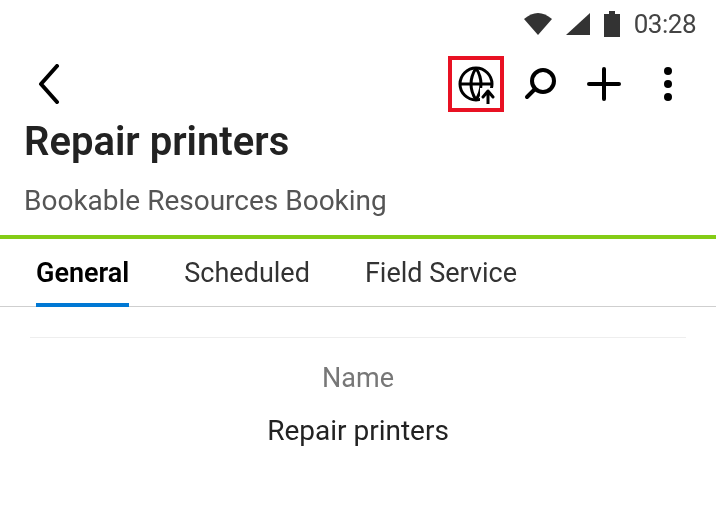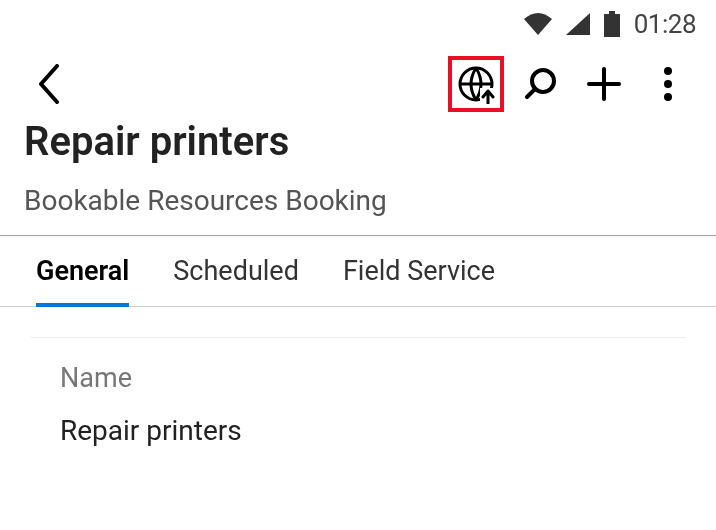--- a/index.html
+++ b/index.html
@@ -6,25 +6,25 @@
   html,body { width:716px; height:530px; background:#fff; overflow:hidden; color:#222; }
   .status-bar { display:flex; justify-content:flex-end; align-items:center; height:48px; padding:0 20px; gap:14px; }
   .status-bar span.time { font-size:26px; color:#444; letter-spacing:-0.5px; }
   .app-bar { display:flex; align-items:center; height:72px; padding:0 20px; gap:8px; }
   .spacer { flex:1; }
   .icon-btn { width:56px; height:56px; display:flex; align-items:center; justify-content:center; cursor:pointer; }
   .highlight-box { border:4px solid #e81123; padding:2px; }
   .title-block { padding:0 24px 18px 24px; }
   .page-title { font-size:40px; font-weight:600; color:#222; line-height:1.1; }
   .page-subtitle { font-size:28px; font-weight:400; color:#555; margin-top:20px; }
-  .tabs { display:flex; align-items:flex-end; border-top:1px solid #84cc16; border-bottom:1px solid #cfcfcf; padding:0 14px; height:72px; }
+  .tabs { display:flex; align-items:flex-end; border-top:4px solid #84cc16; border-bottom:1px solid #cfcfcf; padding:0 14px; height:72px;gap:11px; }
   .tab { font-size:27px; color:#333; padding:0 22px; height:100%; display:flex; align-items:center; position:relative; cursor:pointer; }
   .tab.active { font-weight:600; color:#000; }
   .tab.active::after { content:""; position:absolute; left:22px; right:22px; bottom:-1px; height:4px; background:#0078d4; }
-  .form-area { padding:30px 0 0 0; }
+  .form-area { padding:30px 0 0 0;text-align:center; }
   .form-row { margin:0 30px; border-top:1px solid #eee; padding:24px 30px 0 30px; }
   .field-label { font-size:27px; color:#777; margin-bottom:20px; }
   .field-value { font-size:28px; color:#222; }
   svg { display:block; }
 </style>
 </head>
 <body>
 
 <div class="status-bar">
   <span>
@@ -36,21 +36,21 @@
     <svg width="24" height="22" viewBox="0 0 24 22">
         <path d="M0 22 L24 22 L24 0 Z" fill="#333"></path>
       </svg>
   </span>
   <span>
     <svg width="16" height="26" viewBox="0 0 16 26">
         <rect x="0" y="3" width="16" height="23" fill="#333"></rect>
         <rect x="5" y="0" width="6" height="3" fill="#333"></rect>
       </svg>
   </span>
-  <span class="time">01:28</span>
+  <span class="time">03:28</span>
 </div>
 
 <div class="app-bar">
   <div class="icon-btn">
     <span>
       <svg width="26" height="40" viewBox="0 0 26 40">
           <path d="M22 2 L6 20 L22 38" stroke="#000" stroke-width="4" fill="none" stroke-linecap="round" stroke-linejoin="round"></path>
         </svg>
     </span>
   </div>

